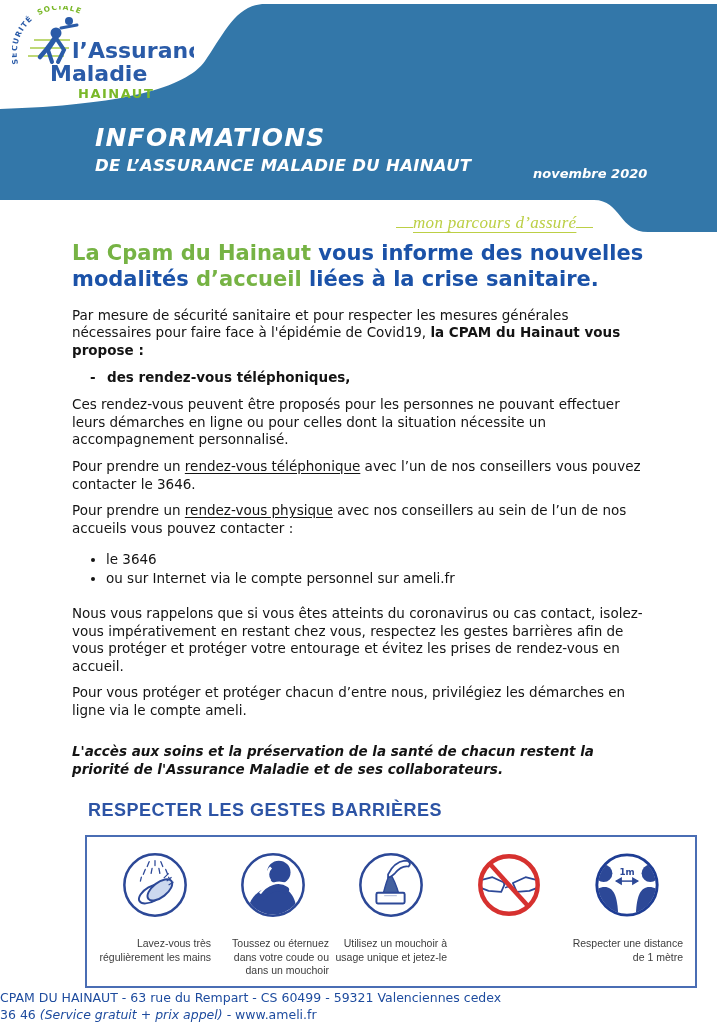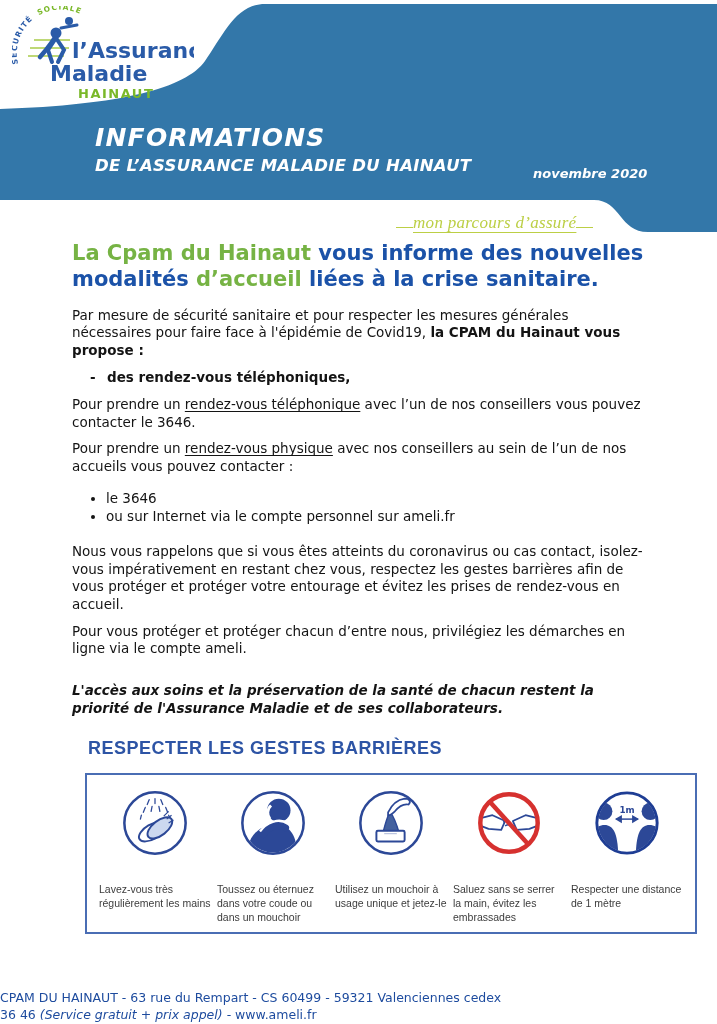--- a/index.html
+++ b/index.html
@@ -29,21 +29,21 @@
   .dash-list li::before { content:"-"; display:inline-block; width:17px; }
   .bullet-list { margin:13px 0 17px 34px; }
   .bullet-list li { line-height:1.4; }
   .emphasis { font-weight:bold; font-style:italic; margin-top:23px; width:560px; line-height:1.35; }
   .section-heading { color:#2d54a5; font-weight:bold; font-size:18px; letter-spacing:.5px;
     margin:20px 0 13px 16px; font-family:"Liberation Sans",sans-serif; }
   .gestures-box { margin-left:13px; width:612px; border:2px solid #4a6db4; background:#fff;
     display:flex; justify-content:space-between; padding:12px 12px 8px; }
   .gesture { width:112px; display:flex; flex-direction:column; align-items:center; }
   .gesture svg { width:72px; height:72px; display:block; }
-  .caption { margin-top:24px; font-size:10.5px; line-height:1.3; text-align:left; color:#3c3c3c;
+  .caption { margin-top:16px; font-size:10.5px; line-height:1.3; text-align:right; color:#3c3c3c;
     font-family:"Liberation Sans",sans-serif; }
 
   .footer { position:absolute; top:990px; left:0; width:717px; 
     color:#1d4b9e; font-size:12.5px; line-height:1.32; }
   .footer .it { font-style:italic; }
 </style>
 </head>
 <body>
 
 <svg class="header-shape" width="717" height="232" viewBox="0 0 717 232" aria-hidden="true">
@@ -91,20 +91,21 @@
   <div class="intro-title">
     <span class="t-green">La Cpam du Hainaut </span><span class="t-blue"> vous informe des nouvelles modalités </span><span class="t-green">d’accueil </span><span class="t-blue">liées à la crise sanitaire.</span>
   </div>
 
   <p class="para"><span>Par mesure de sécurité sanitaire et pour respecter les mesures générales nécessaires pour faire face à l'épidémie de Covid19, </span><b> la CPAM du Hainaut vous propose :</b></p>
 
   <ul class="dash-list">
     <li>des rendez-vous téléphoniques,</li>
   </ul>
 
+  <p class="para">Ces rendez-vous peuvent être proposés pour les personnes ne pouvant effectuer leurs démarches en ligne ou pour celles dont la situation nécessite un accompagnement personnalisé.</p>
 
   <p class="para"><span>Pour prendre un </span><span class="u">rendez-vous téléphonique</span><span> avec l’un de nos conseillers vous pouvez contacter le 3646.</span></p>
 
   <p class="para"><span>Pour prendre un </span><span class="u">rendez-vous physique</span><span> avec nos conseillers au sein de l’un de nos accueils vous pouvez contacter :</span></p>
 
   <ul class="bullet-list">
     <li>le 3646</li>
     <li>ou sur Internet via le compte personnel sur ameli.fr</li>
   </ul>
 
@@ -174,21 +175,20 @@
     <div class="gesture">
       <svg viewBox="0 0 74 74">
         <g fill="#fff" stroke="#2c4897" stroke-width="1.8" stroke-linejoin="round">
           <path d="M8,32 L20,29 L33,35 L29,44 L16,43 L8,40 Z"></path>
           <path d="M66,32 L54,29 L41,35 L45,44 L58,43 L66,40 Z"></path>
           <path d="M31,36 q4,-2.5 7,.5 M33,40 q4,-2.5 7,.5" fill="none" stroke-width="1.5"></path>
         </g>
         <circle cx="37" cy="37" r="29.5" fill="none" stroke="#d6312f" stroke-width="4.6"></circle>
         <line x1="17.5" y1="15.5" x2="57" y2="59" stroke="#d6312f" stroke-width="4.6"></line>
       </svg>
-      <div class="caption">Saluez sans se serrer la main, évitez les embrassades</div>
     </div>
 
     <div class="gesture">
       <svg viewBox="0 0 74 74">
         <defs>
             <clipPath id="clipD">
               <circle cx="37" cy="37" r="29.8"></circle>
             </clipPath>
           </defs>
         <circle cx="37" cy="37" r="31" fill="#fff" stroke="#1e3d94" stroke-width="3"></circle>

